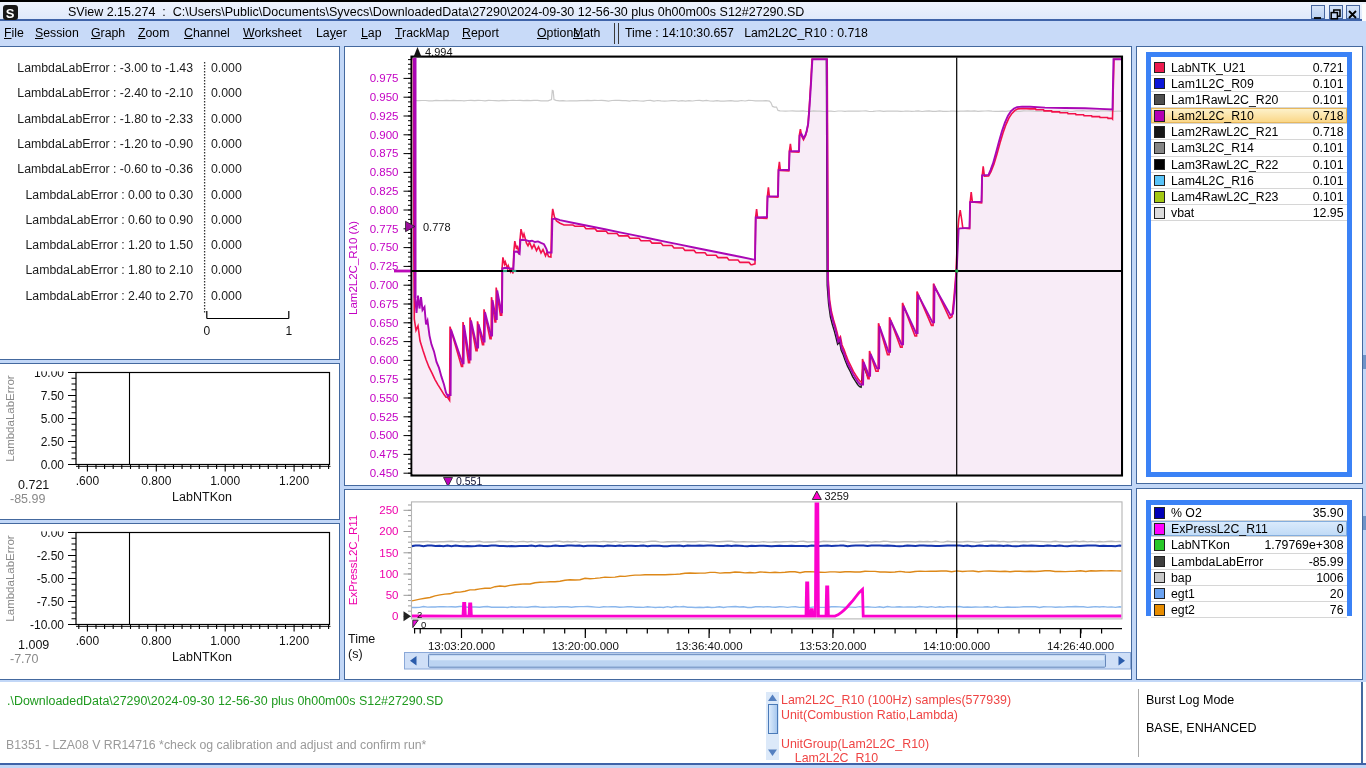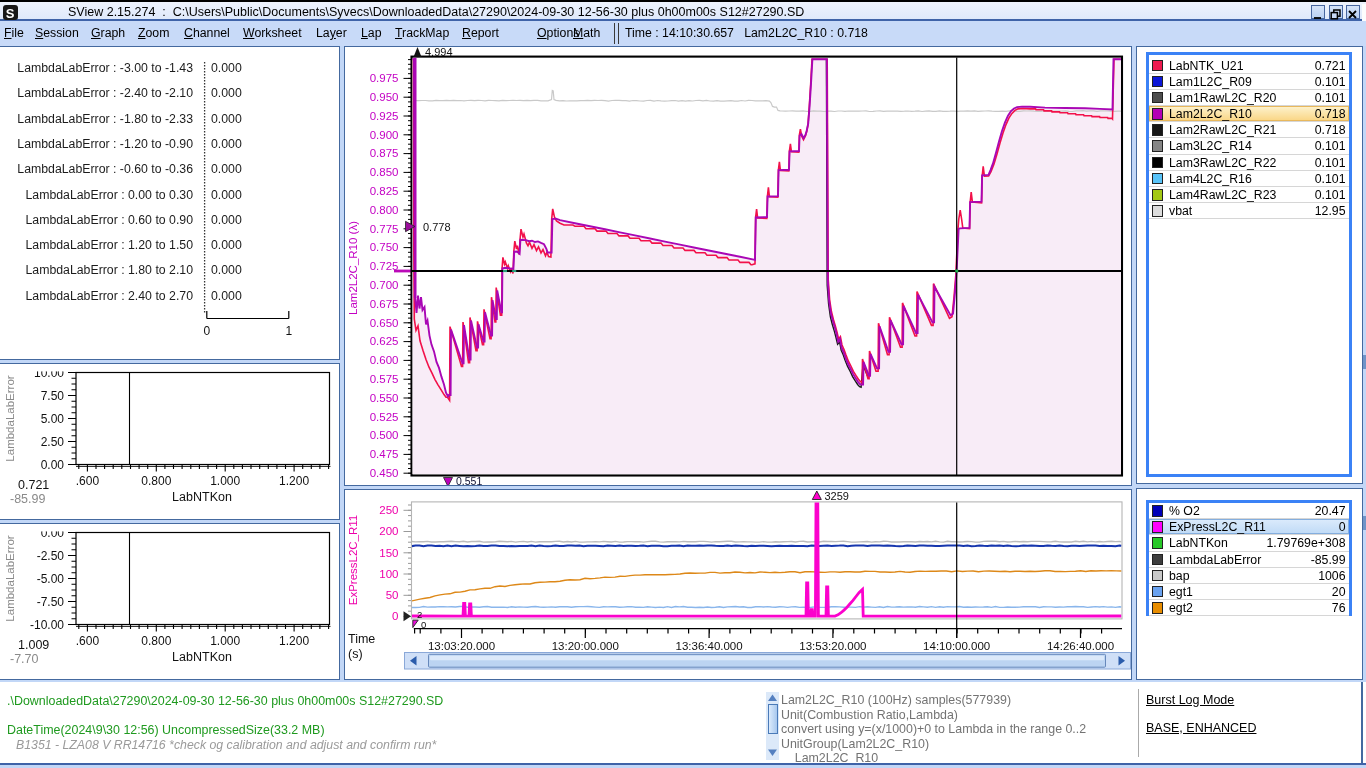--- a/index.html
+++ b/index.html
@@ -13,32 +13,32 @@
   border:1.6px solid #46659f; }
 #menubar { position:absolute; left:0; top:21px; width:1366px; height:25px; background:#c8daf8; }
 .mi { position:absolute; top:5px; font-size:12.3px; color:#000; white-space:nowrap; }
 .mi u { text-decoration:underline; }
 #msep { position:absolute; left:613.5px; top:2px; width:5px; height:21px; border-left:1.4px solid #3a3a3a; border-right:1.4px solid #3a3a3a; }
 #timetxt { position:absolute; left:625px; top:5px; font-size:12.3px; color:#000; }
 .panel { position:absolute; background:#fff; border:1.4px solid #44699f; }
 .lrow { position:absolute; left:0; width:250px; height:15px; font-size:12.3px; color:#1c1c1c; }
 .lname { position:absolute; right:57px; top:0; }
 .lval { position:absolute; left:211px; top:0; }
-.listbox { position:absolute; left:1146px; background:#fff; border:3px solid #3b82f6; }
+.listbox { position:absolute; left:1146px; background:#fff; border:5px solid #3b82f6; }
 .crow { position:relative; height:16.2px; border-bottom:1px solid #d6d6d6; background:#fff; }
 .crow.sel-o { background:linear-gradient(#fdf3cf,#fad583); box-shadow:inset 0 0 0 1px #e8b85c; }
 .crow.sel-b { background:linear-gradient(#dcebfc,#bfdaf6); box-shadow:inset 0 0 0 1px #84aede; }
 .chip { position:absolute; left:2.5px; top:2px; width:11.5px; height:11.5px; border:1.2px solid #222; }
 .cname { position:absolute; left:20px; top:1px; font-size:12.3px; color:#000; }
 .cval { position:absolute; right:3.5px; top:1px; font-size:12.3px; color:#000; }
 #statusbar { position:absolute; left:0; top:682px; width:1366px; height:81px; background:#fff; }
 .sgreen { position:absolute; left:7px; font-size:12.45px; color:#1f9a1f; white-space:nowrap; }
-.sgray  { position:absolute; left:16px; font-size:12.3px; color:#9a9a9a; white-space:nowrap;font-style:italic; }
-.sorange { position:absolute; left:781px; font-size:12.4px; color:#737373; white-space:nowrap; }
-.sblack { position:absolute; left:1146px; font-size:12.5px; color:#000; white-space:nowrap;text-decoration:underline; }
+.sgray  { position:absolute; left:6px; font-size:12.3px; color:#9a9a9a; white-space:nowrap; }
+.sorange { position:absolute; left:781px; font-size:12.4px; color:#ef4444; white-space:nowrap; }
+.sblack { position:absolute; left:1146px; font-size:12.5px; color:#000; white-space:nowrap; }
 svg text { font-family:"Liberation Sans",sans-serif; }
 </style></head>
 <body>
 
 <div class="panel" style="left:-2px; top:46px; width:342px; height:314px"></div>
 <div class="panel" style="left:-2px; top:363px; width:342px; height:157px"></div>
 <div class="panel" style="left:-2px; top:523px; width:342px; height:157px"></div>
 <div class="panel" style="left:343.6px; top:46px; width:788px; height:440px"></div>
 <div class="panel" style="left:343.6px; top:489px; width:788px; height:191px"></div>
 <div class="panel" style="left:1136px; top:46px; width:227px; height:438px"></div>
@@ -276,21 +276,21 @@
     <div class="crow ">
       <span class="chip" style="background:#dcdcdc"></span>
       <span class="cname">vbat</span>
       <span class="cval">12.95</span>
     </div>
   </div>
 <div class="listbox" style="top:500px; width:206px; height:116px">
     <div class="crow ">
       <span class="chip" style="background:#0000b8"></span>
       <span class="cname">% O2</span>
-      <span class="cval">20.47</span>
+      <span class="cval">35.90</span>
     </div>
     <div class="crow sel-b">
       <span class="chip" style="background:#ff00ff"></span>
       <span class="cname">ExPressL2C_R11</span>
       <span class="cval">0</span>
     </div>
     <div class="crow ">
       <span class="chip" style="background:#28c828"></span>
       <span class="cname">LabNTKon</span>
       <span class="cval">1.79769e+308</span>
@@ -314,31 +314,29 @@
       <span class="chip" style="background:#e88d00"></span>
       <span class="cname">egt2</span>
       <span class="cval">76</span>
     </div>
   </div>
 <div class="abs" style="left:1363px;top:355px;width:3px;height:14px;background:#7094c8"></div>
 <div class="abs" style="left:1363px;top:516px;width:3px;height:14px;background:#7094c8"></div>
 
 <div id="statusbar">
  <div class="sgreen" style="top:12px">.\DownloadedData\27290\2024-09-30 12-56-30 plus 0h00m00s S12#27290.SD</div>
- <div class="sgreen" style="top:41px">DateTime(2024\9\30 12:56) UncompressedSize(33.2 MB)</div>
  <div class="sgray" style="top:55.5px">B1351 - LZA08 V RR14716 *check og calibration and adjust and confirm run*</div>
  <div class="abs" style="left:766px;top:10px;width:13px;height:68px;background:#dce9f9"></div>
  <div class="abs" style="left:767.5px;top:22px;width:10px;height:30px;background:linear-gradient(90deg,#dcebfc,#a8c8ee);border:1px solid #4a7ab8"></div>
  <svg class="abs" style="left:766px;top:10px" width="13" height="68" viewBox="0 0 13 68">
       <path d="M6.5,2.5 L11,9 L2,9 Z" fill="#5580c0"></path>
       <path d="M6.5,64 L11,57.5 L2,57.5 Z" fill="#5580c0"></path>
     </svg>
  <div class="sorange" style="top:11px">Lam2L2C_R10 (100Hz) samples(577939)</div>
  <div class="sorange" style="top:25.5px">Unit(Combustion Ratio,Lambda)</div>
- <div class="sorange" style="top:40px">convert using y=(x/1000)+0 to Lambda in the range 0..2</div>
  <div class="sorange" style="top:54.5px">UnitGroup(Lam2L2C_R10)</div>
  <div class="sorange" style="top:69px">&nbsp;&nbsp;&nbsp;&nbsp;Lam2L2C_R10</div>
  <div class="abs" style="left:1138px;top:7px;width:1px;height:68px;background:#aaa"></div>
  <div class="sblack" style="top:11px">Burst Log Mode</div>
  <div class="sblack" style="top:39px">BASE, ENHANCED</div>
  <div class="abs" style="left:1361.2px;top:0;width:1.8px;height:81px;background:#44699f"></div>
 </div>
 <div class="abs" style="left:0;top:763px;width:1366px;height:2.4px;background:#3f63a8"></div>
 
 <div id="titlebar">

